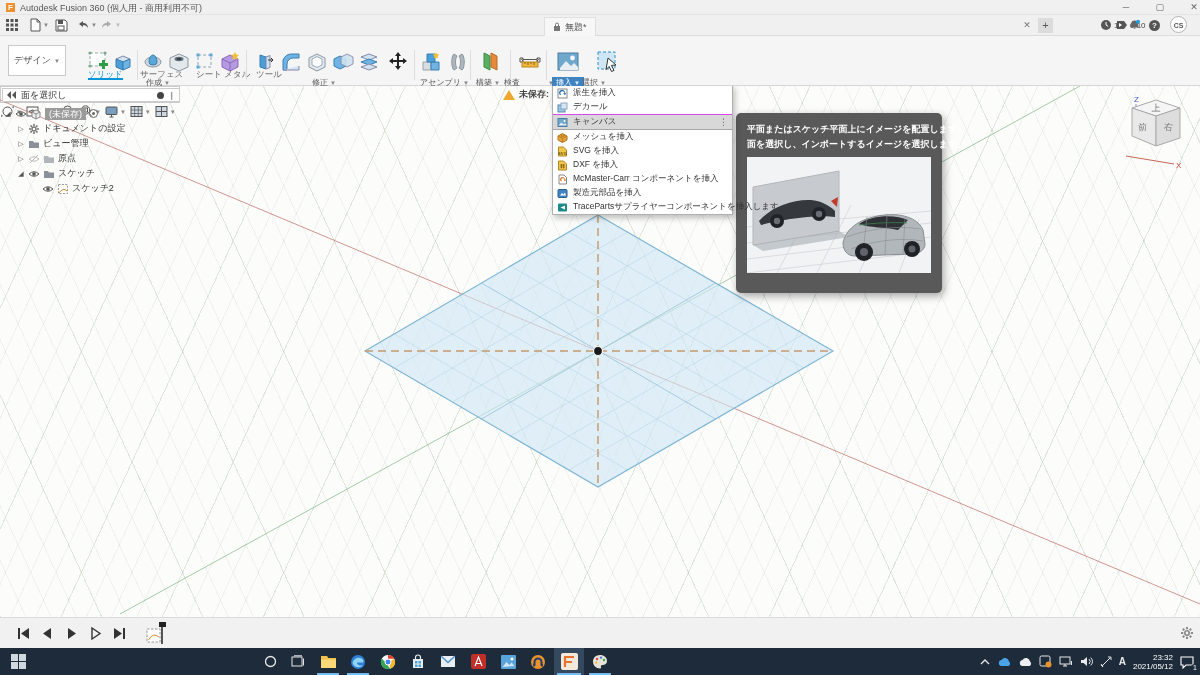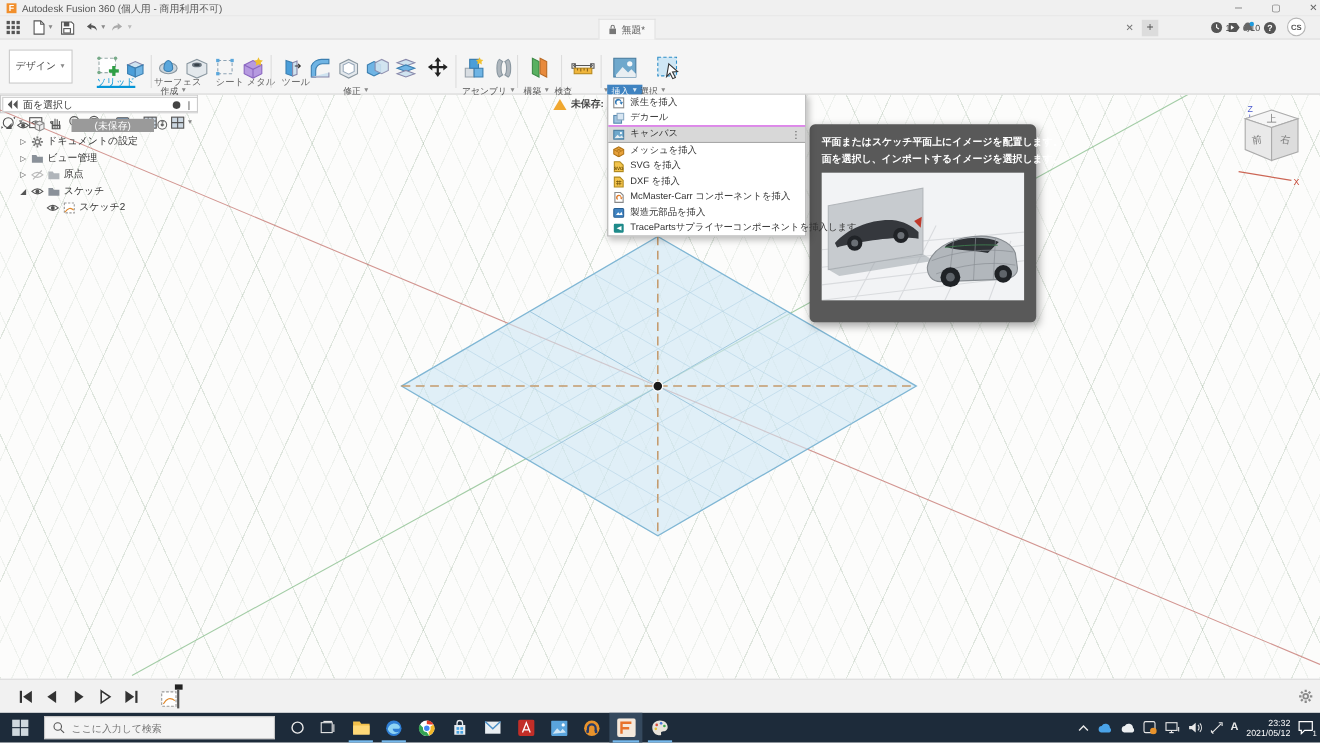--- a/index.html
+++ b/index.html
@@ -60,21 +60,21 @@
     border-bottom:10px solid #f0a830; position:relative; }
 
   
   #browser { left:2px; top:2px; width:190px; font-size:9px; color:#333; }
   #browser-header { width:178px; height:14px; background:#fff; border:1px solid #ccc;
     display:flex; align-items:center; padding:0 4px; gap:4px; }
   .hdr-dot { margin-left:auto; width:7px; height:7px; border-radius:50%; background:#444; }
   .hdr-grip { color:#999; font-size:8px; }
   .tree-row { display:flex; align-items:center; gap:3px; height:15px; white-space:nowrap; }
   .tw { width:8px; text-align:center; font-size:7px; color:#555; }
-  .pill { background:#9a9a9a; color:#fff; padding:0 21px; height:12px; line-height:12px;margin-left:20px; }
+  .pill { background:#9a9a9a; color:#fff; padding:0 4px; height:12px; line-height:12px; }
   .radio { width:9px; height:9px; border:1px solid #666; border-radius:50%; position:relative; }
   .radio::after { content:""; position:absolute; left:2px; top:2px; width:3px; height:3px; border-radius:50%; background:#666; }
   .mini { width:12px; height:12px; flex:0 0 auto; }
 
   
   #insert-menu { left:552px; top:-1px; width:181px; background:#fff; border:1px solid #b0b0b0;
     box-shadow:2px 3px 6px rgba(0,0,0,0.25); z-index:59; }
   .menu-item { display:flex; align-items:center; gap:5px; height:14px; padding:0 4px;
     font-size:8.5px; color:#333; white-space:nowrap; }
   .menu-item.selected { background:#d8d8d8; border-top:1px solid #d946ef; border-bottom:1px solid #a8a8a8; height:16px; }
@@ -668,27 +668,20 @@
   <div class="tb-slot abs" style="left:0; width:36px;">
     <svg width="15" height="15" viewBox="0 0 15 15">
         <g fill="#cfd8de">
           <rect x="0" y="0" width="7" height="7"></rect>
           <rect x="8" y="0" width="7" height="7"></rect>
           <rect x="0" y="8" width="7" height="7"></rect>
           <rect x="8" y="8" width="7" height="7"></rect>
         </g>
       </svg>
   </div>
-  <div id="search-box" class="abs">
-    <svg width="11" height="11" viewBox="0 0 11 11">
-        <circle cx="4.5" cy="4.5" r="3.4" fill="none" stroke="#555"></circle>
-        <path d="M7 7 L10.3 10.3" stroke="#555"></path>
-      </svg>
-    <input placeholder="ここに入力して検索" style="">
-  </div>
   <div class="tb-slot abs" style="left:256px; width:28px;">
     <svg width="13" height="13" viewBox="0 0 13 13">
         <circle cx="6.5" cy="6.5" r="5" fill="none" stroke="#e8e8e8" stroke-width="1.3"></circle>
       </svg>
   </div>
   <div class="tb-slot abs" style="left:284px; width:28px;">
     <svg width="14" height="13" viewBox="0 0 14 13">
         <rect x="1" y="2" width="10" height="9" fill="none" stroke="#e8e8e8"></rect>
         <path d="M12.5 3.5 v7 M3 .8 h8" stroke="#e8e8e8"></path>
       </svg>

